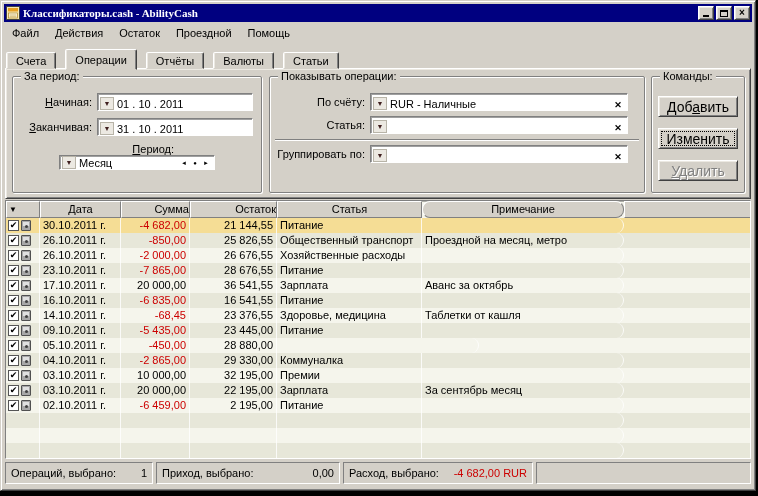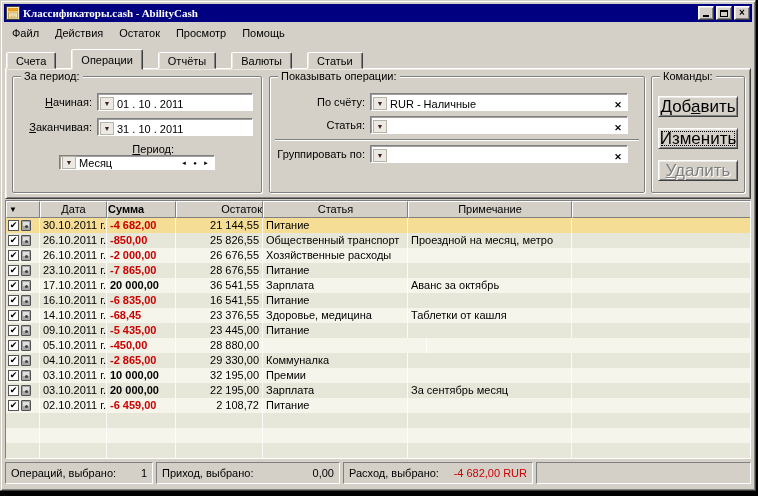--- a/index.html
+++ b/index.html
@@ -24,21 +24,21 @@
   .g-max { width:8px; height:7px; border:1px solid #000; border-top-width:2px; }
   .g-close { font-size:10px; font-weight:bold; line-height:10px; }
 
   
   .menubar { position:absolute; left:3px; top:23px; right:3px; height:18px;
              display:flex; align-items:center; }
   .menu-item { padding:2px 8px; cursor:default; }
 
   
   .tabstrip { position:absolute; left:5px; top:47px; height:21px; display:flex; align-items:flex-end; z-index:3; }
-  .tab { height:17px; padding:1px 9px 0; margin-right:15px; background:#d4d0c8;
+  .tab { height:17px; padding:1px 9px 0; margin-right:9px; background:#d4d0c8;
          border:1px solid; border-color:#fff #404040 transparent #fff;
          box-shadow: inset 1px 0 0 #ece9e2, inset -1px 0 0 #808080;
          border-radius:2px 2px 0 0; line-height:15px; }
   .tab.active { height:21px; padding-top:3px; position:relative; top:1px; z-index:4; }
   .tabpage { position:absolute; left:4px; top:67px; width:746px; height:131px;
              background:#d4d0c8; border:1px solid; border-color:#fff #404040 #404040 #fff;
              box-shadow: inset 1px 1px 0 #ece9e2, inset -1px -1px 0 #808080; z-index:2; }
 
   
   .groupbox { position:absolute; border:1px solid #808080; border-radius:2px;
@@ -53,46 +53,46 @@
             font-size:7px; color:#402020; background:#ece9e2; border:1px solid #b8b4a8; margin-right:3px; }
   .fval { flex:1; white-space:nowrap; overflow:hidden; }
   .x-btn { width:14px; font-size:9px; font-weight:bold; text-align:center; color:#000; }
   .spinner { display:flex; gap:1px; margin-right:1px; }
   .spin-b { width:10px; height:12px; font-size:6px; display:flex; align-items:center; justify-content:center; color:#000; }
   .hsep { position:absolute; left:5px; right:5px; height:2px;
           border-top:1px solid #808080; border-bottom:1px solid #fff; }
 
   
   .btn { display:block; position:absolute; left:6px; width:80px; height:21px;
-         background:#d4d0c8; font-family:"Liberation Sans", sans-serif; font-size:17px;
+         background:#d4d0c8; font-family:"Liberation Sans", sans-serif; font-size:14px;
          border:1px solid; border-color:#fff #404040 #404040 #fff;
          box-shadow: inset 1px 1px 0 #ece9e2, inset -1px -1px 0 #808080; }
   .btn.focused { outline:1px dotted #000; outline-offset:-4px; }
   .btn.disabled { color:#808080; text-shadow:1px 1px 0 #fff; }
 
   
   .table-wrap { position:absolute; left:4px; top:199px; width:746px; height:259px;
                 background:#f5f5ec; border:1px solid; border-color:#808080 #fff #fff #808080;
                 box-shadow: inset 1px 1px 0 rgba(64,64,64,.4); overflow:hidden; }
   .thead { display:flex; height:17px; }
   .hc { background:#d4d0c8; border:1px solid; border-color:#fff #808080 #808080 #fff;
         text-align:center; line-height:14px; overflow:hidden; white-space:nowrap; }
   .sort-arrow { font-size:8px; }
   .trow { display:flex; height:15px; line-height:15px; }
   .trow.light { background:#f5f5ec; }
   .trow.dark  { background:#e7e7d9; }
   .trow.sel   { background:#f5dd95; }
   .tc { border-right:1px solid rgba(255,255,255,.8); padding:0 3px;
         overflow:hidden; white-space:nowrap; }
   .c0 { width:34px; display:flex; align-items:center; gap:2px; padding:0 0 0 2px; }
-  .c1 { width:67px; }
-  .c2 { width:69px; text-align:left;font-weight:bold; }
+  .c1 { width:81px; }
+  .c2 { width:69px; text-align:right; }
   .c3 { width:87px; text-align:right; }
   .c4 { width:145px; }
-  .c5 { width:164px; }
+  .c5 { width:202px;border-radius:8px; }
   .c6 { flex:1; border-right:none; }
   .neg { color:#cc0000; }
   .cbx { width:11px; height:11px; background:#fff; border:1px solid #555;
          font-size:9px; line-height:9px; text-align:center; flex:0 0 auto; }
   .safe { width:10px; height:11px; background:#a8a8a8; border:1px solid #505050;
           border-radius:1px; position:relative; flex:0 0 auto; }
   .safe::before { content:""; position:absolute; left:1px; top:1px; width:6px; height:4px; background:#e0e0e0; }
   .safe::after  { content:""; position:absolute; left:3px; bottom:2px; width:3px; height:3px; background:#404040; border-radius:50%; }
 
   
@@ -129,21 +129,21 @@
       <span class="winbtn">
           <span class="g-close">×</span>
         </span>
     </span>
   </div>
 
   <div class="menubar">
     <span class="menu-item">Файл</span>
     <span class="menu-item">Действия</span>
     <span class="menu-item">Остаток</span>
-    <span class="menu-item">Просмотр</span>
+    <span class="menu-item">Проездной</span>
     <span class="menu-item">Помощь</span>
   </div>
 
   <div class="tabstrip">
     <span class="tab">Счета</span>
     <span class="tab active">Операции</span>
     <span class="tab">Отчёты</span>
     <span class="tab">Валюты</span>
     <span class="tab">Статьи</span>
   </div>
@@ -373,21 +373,21 @@
           <div class="tc c5">За сентябрь месяц</div>
           <div class="tc c6"></div>
         </div>
         <div class="trow light">
           <div class="tc c0">
             <span class="cbx">✔</span>
             <span class="safe"></span>
           </div>
           <div class="tc c1">02.10.2011 г.</div>
           <div class="tc c2 neg">-6 459,00</div>
-          <div class="tc c3">2 108,72</div>
+          <div class="tc c3">2 195,00</div>
           <div class="tc c4">Питание</div>
           <div class="tc c5"></div>
           <div class="tc c6"></div>
         </div>
         <div class="trow dark">
           <div class="tc c0"></div>
           <div class="tc c1"></div>
           <div class="tc c2"></div>
           <div class="tc c3"></div>
           <div class="tc c4"></div>

